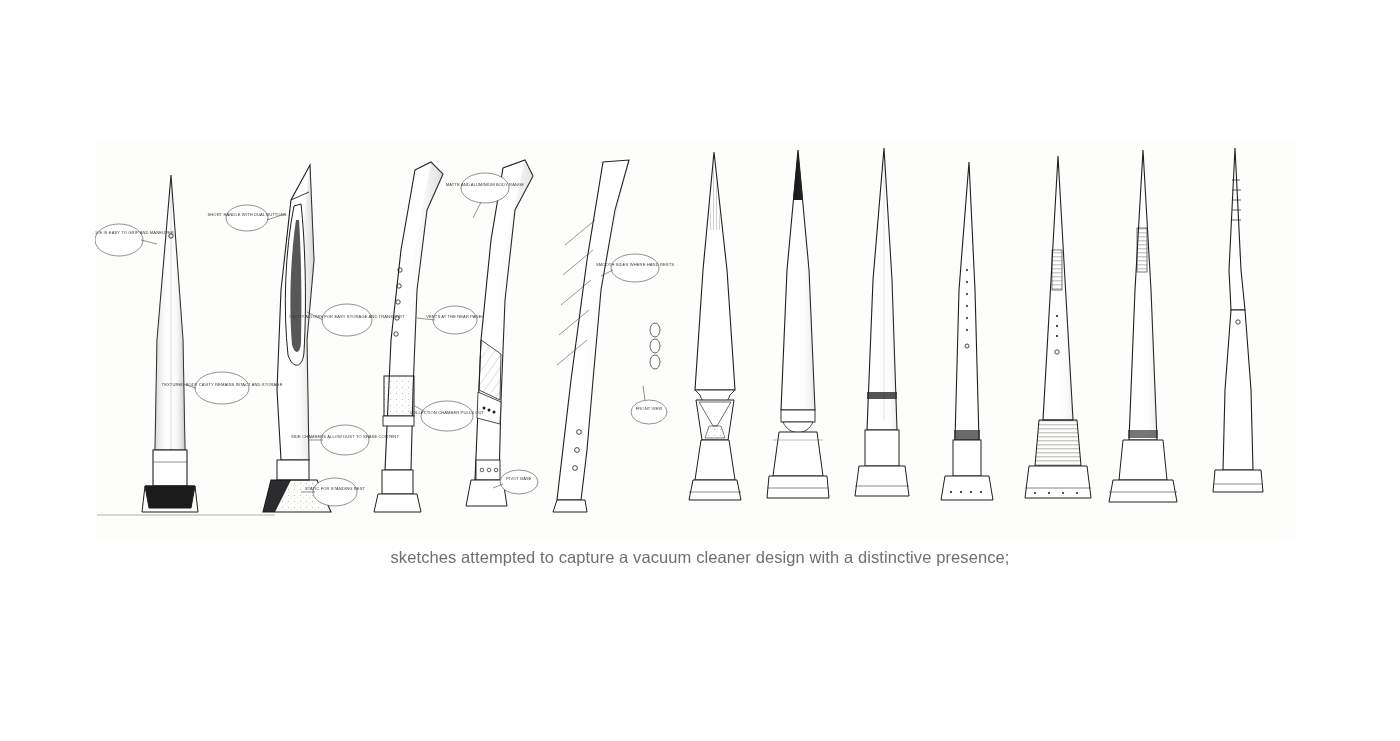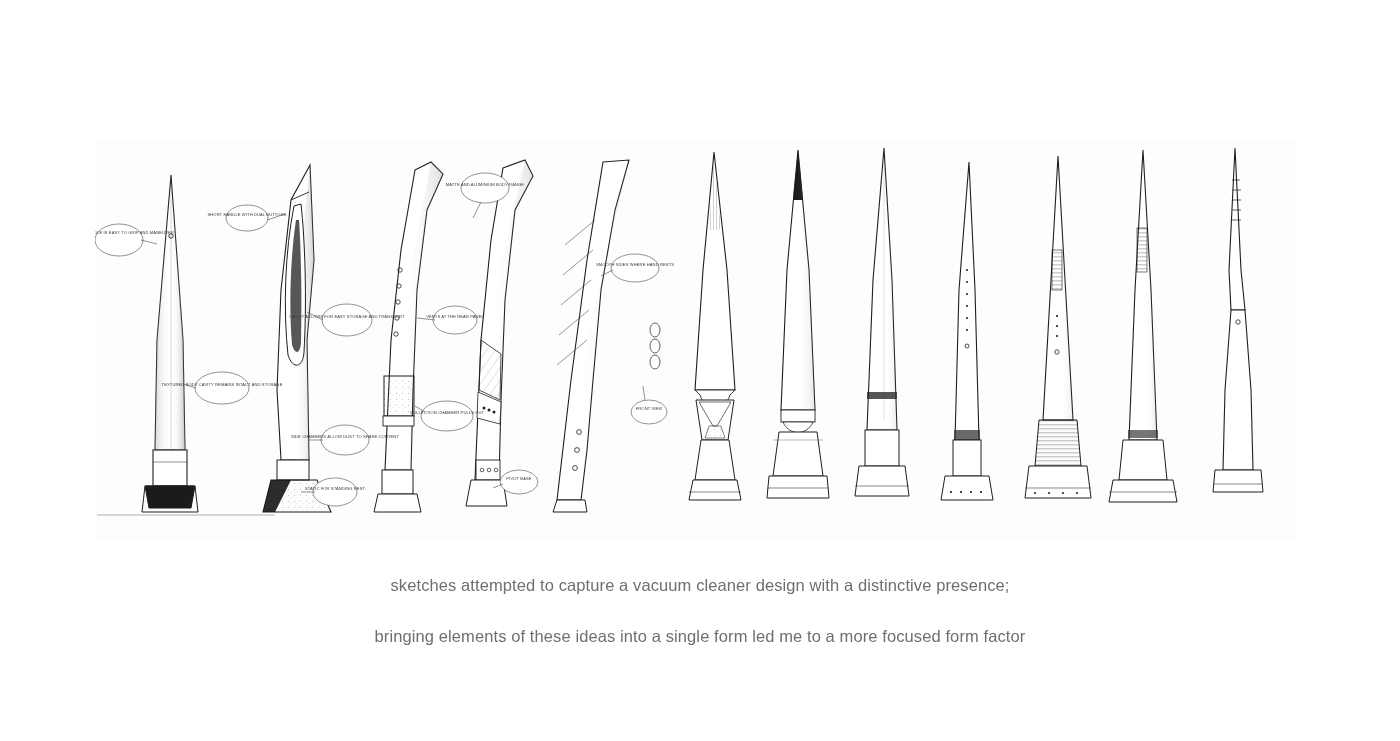--- a/index.html
+++ b/index.html
@@ -41,21 +41,20 @@
     width: 1400px;
     text-align: center;
     color: #6e6f71;
     font-size: 16.5px;
     line-height: 23px;
     letter-spacing: 0.1px;
   }
   #caption .line {
     display: block;
     white-space: nowrap;
-    margin-top: 28px;
   }
 
   
   .ann-text {
     font-family: "Liberation Sans", sans-serif;
     font-size: 4.1px;
     fill: #3b3b3d;
     letter-spacing: 0.1px;
   }
 </style>
@@ -338,16 +337,15 @@
           <ellipse cx="560" cy="190" rx="5" ry="7" fill="#ffffff" stroke="#1f1f21" stroke-width="0.7"></ellipse>
           <ellipse cx="560" cy="206" rx="5" ry="7" fill="#ffffff" stroke="#1f1f21" stroke-width="0.7"></ellipse>
           <ellipse cx="560" cy="222" rx="5" ry="7" fill="#ffffff" stroke="#1f1f21" stroke-width="0.7"></ellipse>
         </g>
       </g>
     </svg>
   </div>
 
   <div id="caption">
     <span class="line">sketches attempted to capture a vacuum cleaner design with a distinctive presence;</span>
-    <span class="line">bringing elements of these ideas into a single form led me to a more focused form factor</span>
   </div>
 
 </div>
 
 </body></html>

